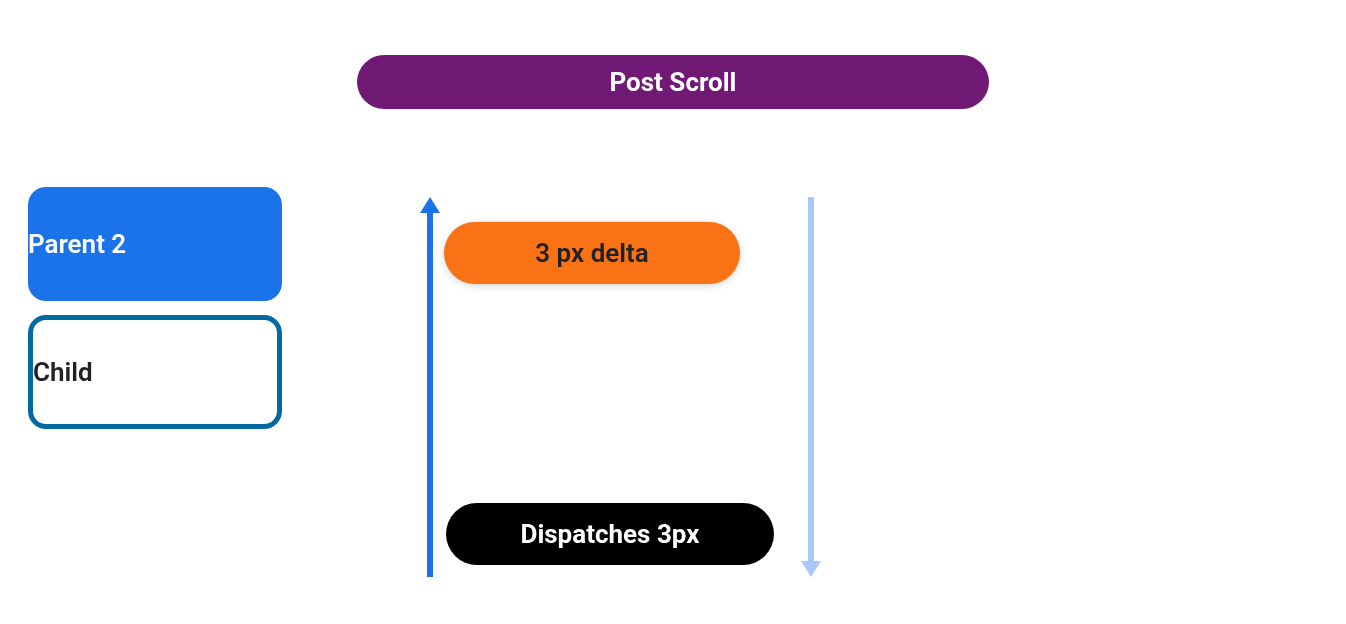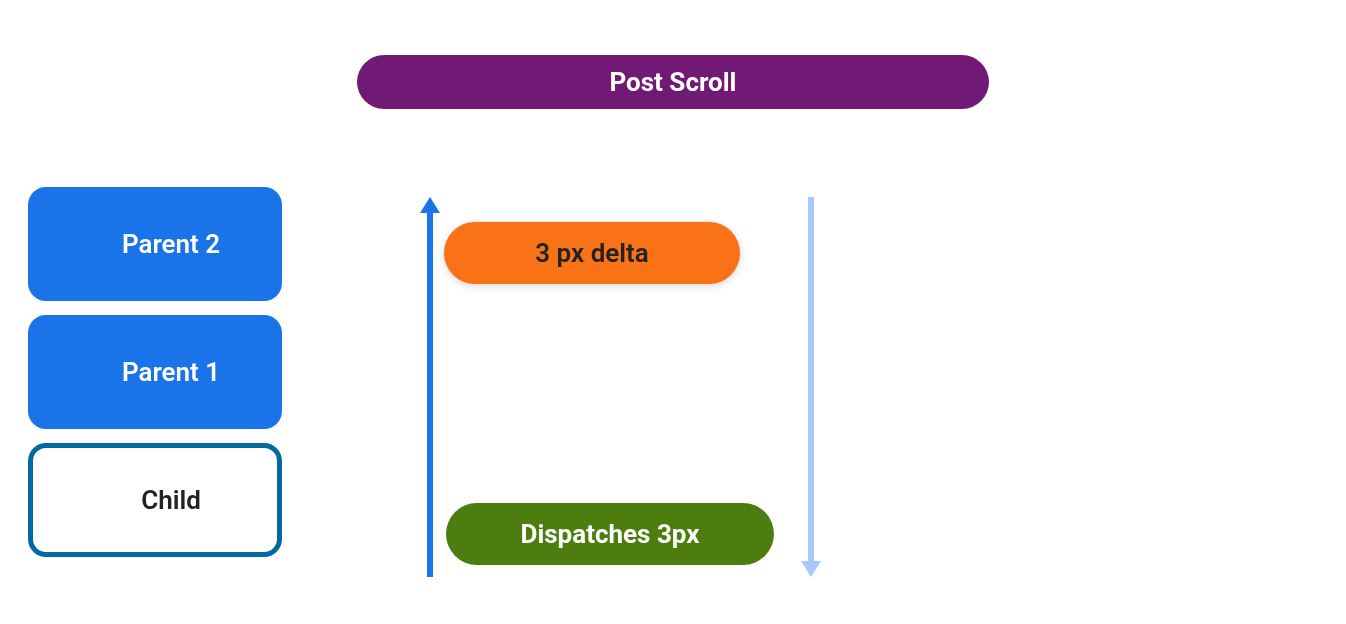--- a/index.html
+++ b/index.html
@@ -36,24 +36,22 @@
       display: flex;
       flex-direction: column;
       gap: 14px;
     }
     .box {
       width: 254px;
       height: 114px;
       border-radius: 18px;
       display: flex;
       align-items: center;
-      justify-content: center;
       font-size: 26px;
       font-weight: 600;
-      padding-left: 32px;
     }
     .box-filled {
       background: #1a73e8;
       color: #ffffff;
     }
     .box-outlined {
       background: #ffffff;
       color: #222222;
       border: 5px solid #0369a1;
     }
@@ -82,43 +80,40 @@
       font-size: 26px;
       font-weight: 600;
       box-shadow: 0 2px 8px rgba(0,0,0,0.15), 0 0 0 1px rgba(0,0,0,0.03);
     }
     .blue-pill {
       position: absolute;
       left: 446px;
       top: 503px;
       width: 328px;
       height: 62px;
-      background: #4d7c0f;
+      background: #000000;
       border-radius: 32px;
       display: flex;
       align-items: center;
       justify-content: center;
       color: #ffffff;
       font-size: 26px;
       font-weight: 700;
     }
   </style>
 </head>
 <body>
 
 <div class="header-pill">
   <span>Post Scroll</span>
 </div>
 
 <div class="sidebar">
   <div class="box box-filled">
     <span>Parent 2</span>
-  </div>
-  <div class="box box-filled">
-    <span>Parent 1</span>
   </div>
   <div class="box box-outlined">
     <span>Child</span>
   </div>
 </div>
 
 <svg class="arrow-up" width="20" height="380">
   <line x1="10" y1="10" x2="10" y2="380" stroke="#1a73e8" stroke-width="6"></line>
   <polygon points="10,0 0,16 20,16" fill="#1a73e8"></polygon>
 </svg>

